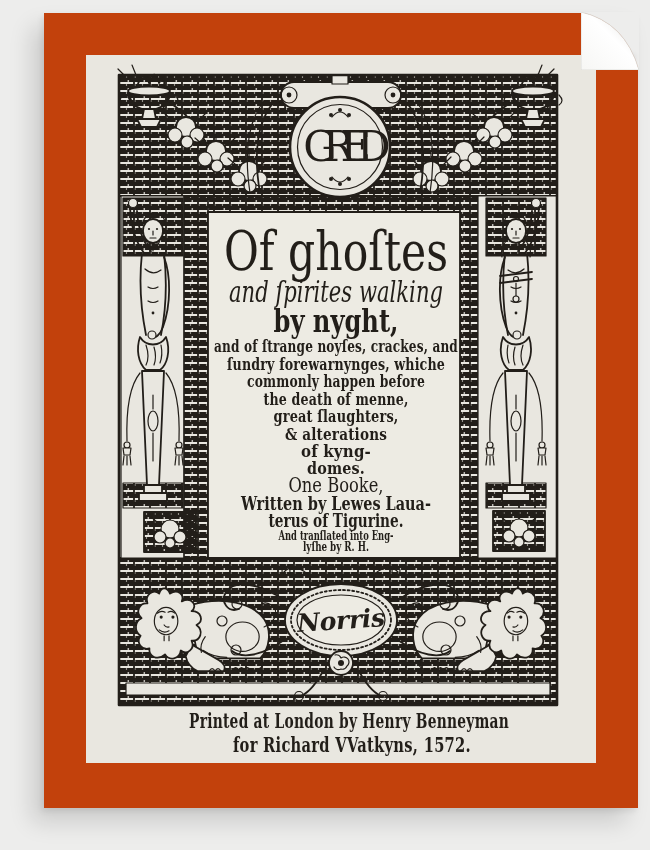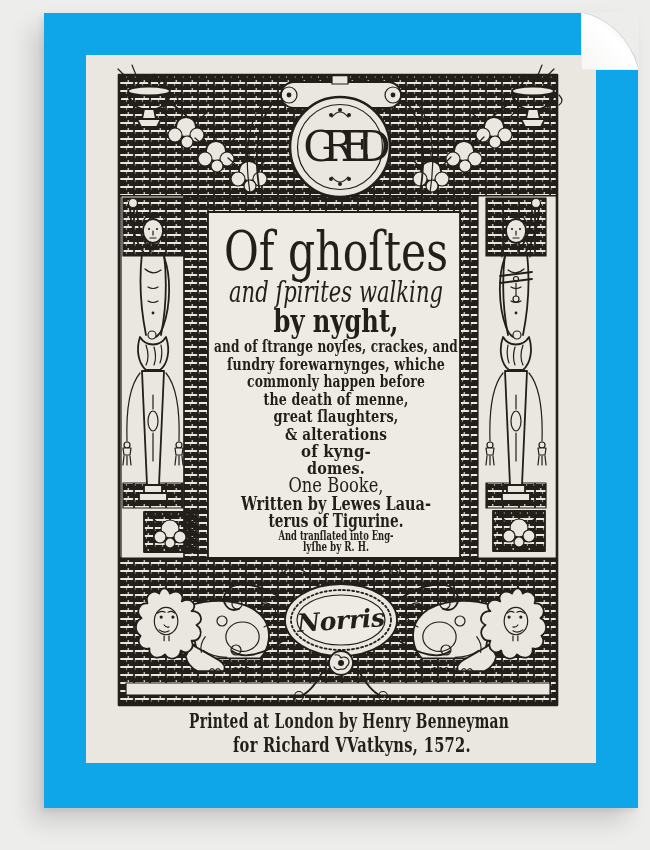--- a/index.html
+++ b/index.html
@@ -1,18 +1,18 @@
 <!DOCTYPE html>
 <html><head>
 <meta charset="utf-8">
 <style>
   html,body{margin:0;padding:0;background:#ededec;}
   .stage{position:relative;width:650px;height:850px;background:#ededec;overflow:hidden;
          font-family:"DejaVu Serif","Liberation Serif",serif;}
-  .sheet{position:absolute;left:44px;top:13px;width:594px;height:795px;background:#0ea5e9;
+  .sheet{position:absolute;left:44px;top:13px;width:594px;height:795px;background:#c2410c;
          box-shadow:-12px 14px 22px rgba(0,0,0,.14),-2px 3px 6px rgba(0,0,0,.08);}
   .paper{position:absolute;left:42px;top:42px;width:510px;height:708px;background:#e9e7e0;}
   .curl{position:absolute;top:-1px;right:-1px;width:58px;height:58px;}
   
   .art path,.art circle,.art ellipse,.art rect,.art line{stroke:#221e19;fill:none;stroke-width:1.8;stroke-linecap:round;stroke-linejoin:round;}
   .art .fp{fill:#e9e7e0;}          
   .art .fpanel{fill:#edebe3;}      
   .art .fh{fill:url(#hb);}         
   .art .ink{fill:#221e19;stroke:none;}
   .art .thin{stroke-width:1.2;}

